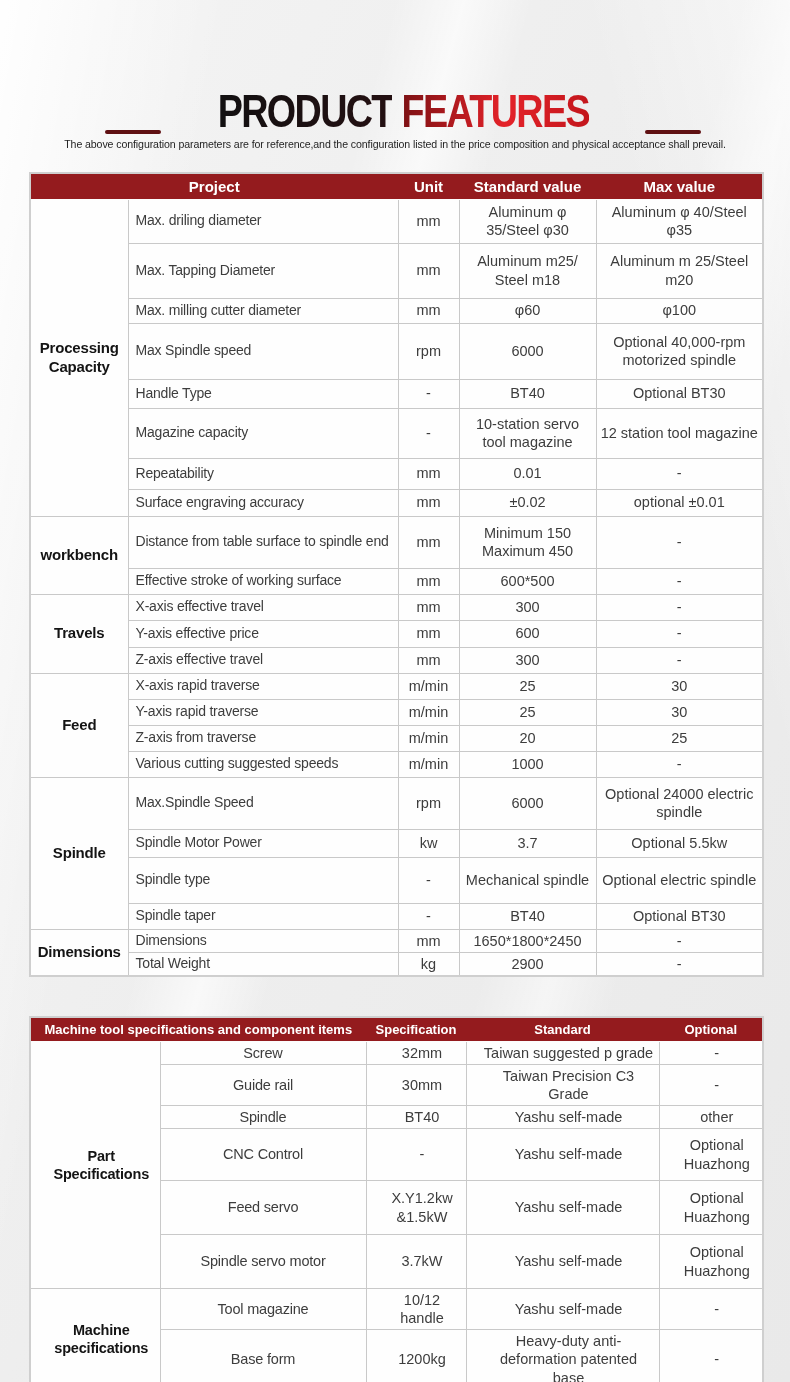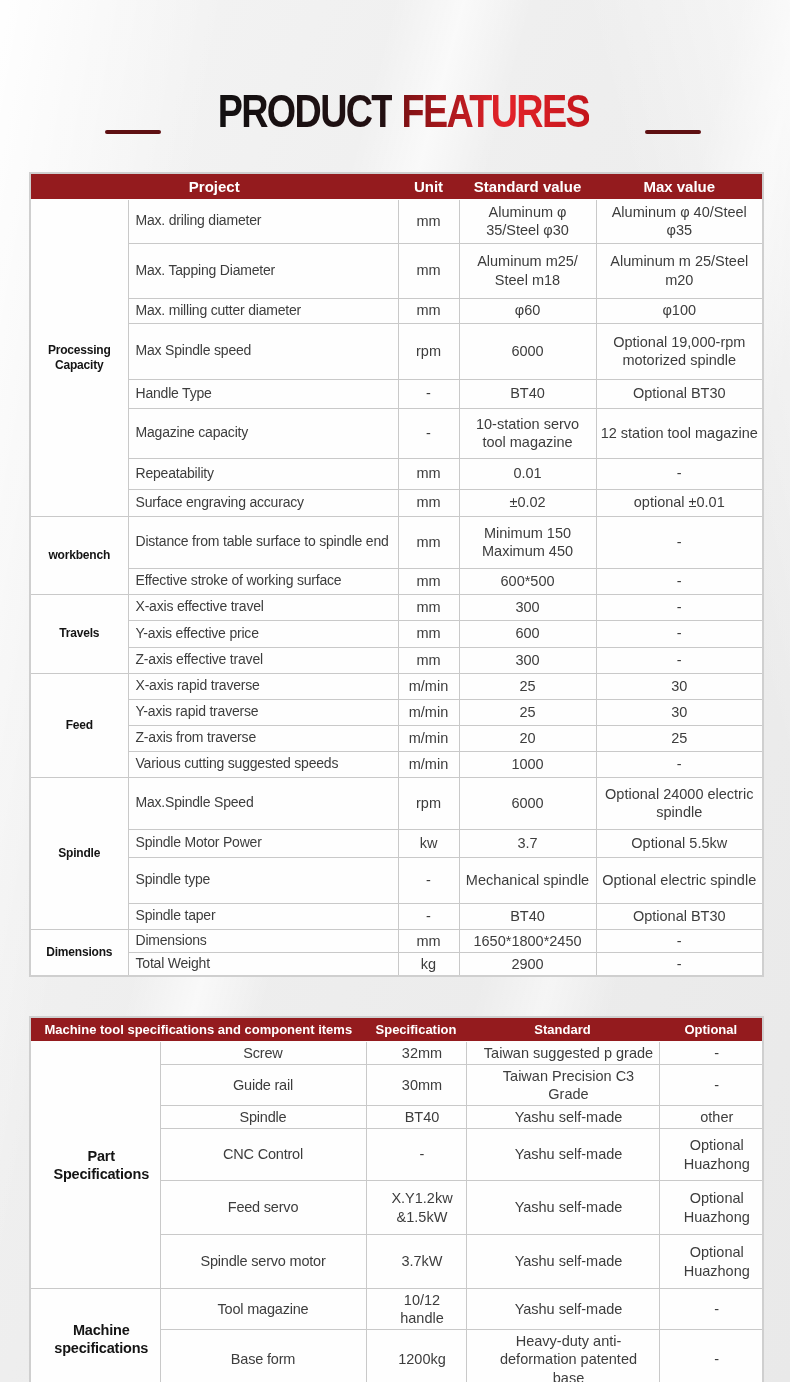--- a/index.html
+++ b/index.html
@@ -44,34 +44,35 @@
     color:#ffffff; font-weight:700; border:1px solid transparent; padding:3px 2px;
   }
   .t1 th { font-size:15px; height:26px; }
   .t2 th { font-size:13px; height:24px; }
   td {
     border:1px solid #c9c9c9; background:#fefefe; color:#3d3d3d;
     font-size:14.5px; text-align:center; vertical-align:middle; padding:2px 4px;
     line-height:1.25; overflow:hidden;
   }
   td.item { text-align:left; padding-left:7px; font-size:14px; letter-spacing:-0.2px; }
-  td.group { font-weight:700; color:#141414; font-size:12px; letter-spacing:-0.2px; line-height:1.25; }
+  td.group { font-weight:700; color:#141414; font-size:15px; letter-spacing:-0.2px; line-height:1.25; }
   .t2 td { font-size:14.5px;padding-left:16px; }
   .t2 td.item { text-align:center; padding-left:4px; }
 </style>
 </head>
 <body>
 
 <div class="page">
 
   <div class="title-row">
     <span class="title-dash"></span>
     <span class="title-text"><span class="title-black">PRODUCT</span><span>&nbsp;</span><span class="title-red">FEATURES</span></span>
     <span class="title-dash"></span>
   </div>
+  <div class="subtitle">The above configuration parameters are for reference,and the configuration listed in the price composition and physical acceptance shall prevail.</div>
 
   <table class="t1">
     <colgroup>
         <col style="width:98px">
         <col style="width:270px">
         <col style="width:61px">
         <col style="width:137px">
         <col style="width:167px">
       </colgroup>
     <thead>
@@ -99,21 +100,21 @@
       <tr style="height:25px">
         <td class="item">Max. milling cutter diameter</td>
         <td>mm</td>
         <td>φ60</td>
         <td>φ100</td>
       </tr>
       <tr style="height:56px">
         <td class="item">Max Spindle speed</td>
         <td>rpm</td>
         <td>6000</td>
-        <td>Optional 19,000-rpm motorized spindle</td>
+        <td>Optional 40,000-rpm motorized spindle</td>
       </tr>
       <tr style="height:29px">
         <td class="item">Handle Type</td>
         <td>-</td>
         <td>BT40</td>
         <td>Optional BT30</td>
       </tr>
       <tr style="height:50px">
         <td class="item">Magazine capacity</td>
         <td>-</td>

